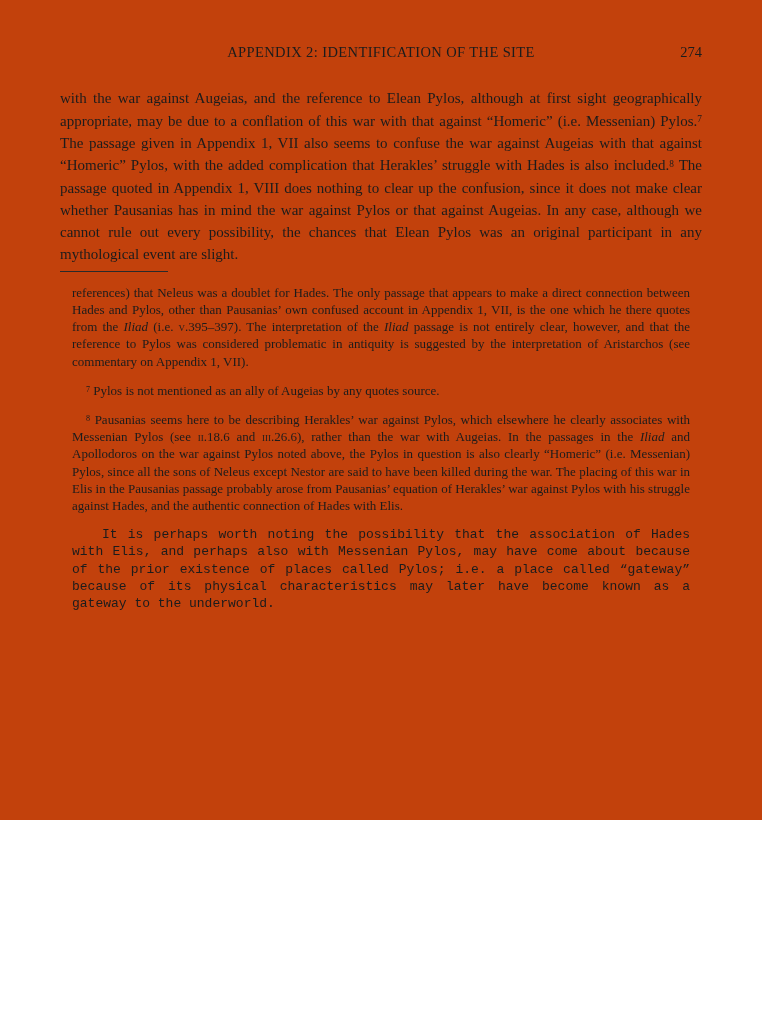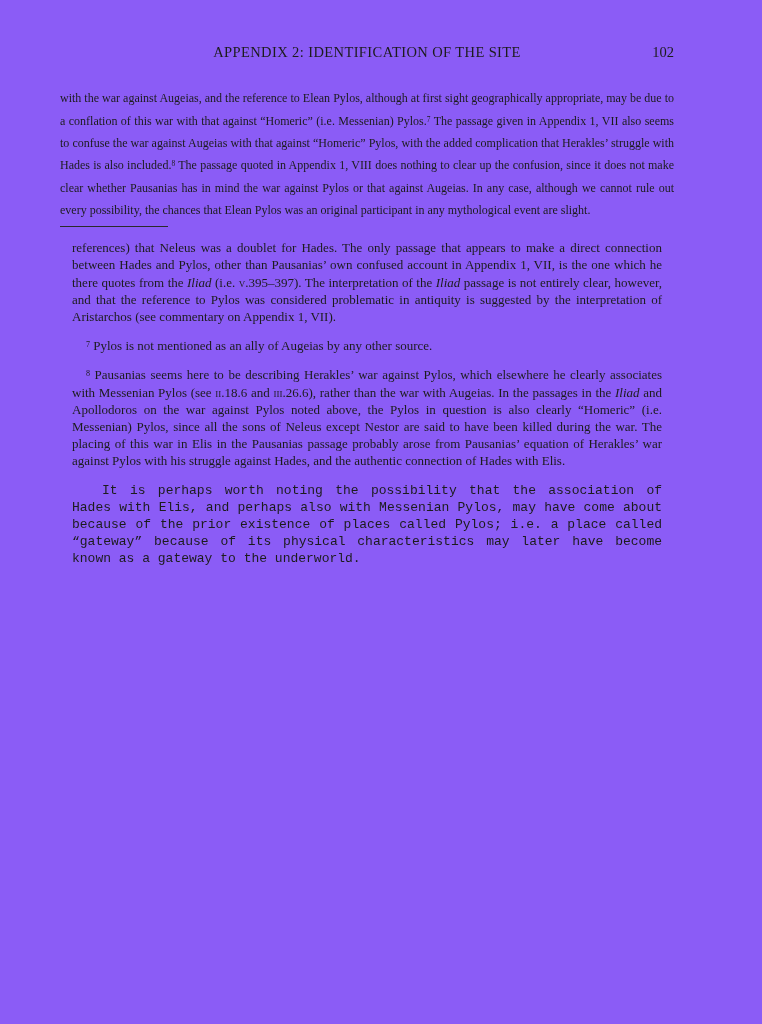--- a/index.html
+++ b/index.html
@@ -3,44 +3,44 @@
 <meta charset="utf-8">
 <style>
   html, body {
     margin: 0;
     padding: 0;
     background: #ffffff;
   }
   .page {
     position: relative;
     width: 762px;
-    height: 1024px;
+    height: 820px;
     box-sizing: border-box;
-    background: #8b5cf6;
-    padding: 44px 88px 0 60px;
+    background: #c2410c;
+    padding: 44px 60px 0 60px;
     font-family: "Liberation Serif", "DejaVu Serif", serif;
     color: #1c1c1c;
     overflow: hidden;
   }
   .running-header {
     position: relative;
     text-align: center;
     font-size: 14.5px;
     letter-spacing: 0.4px;
     line-height: 1.2;
   }
   .page-number {
     position: absolute;
     right: 0;
     top: 0;
     letter-spacing: 0;
   }
   .body-text {
     margin: 26px 0 5px 0;
-    font-size: 12px;
+    font-size: 15px;
     line-height: 22.3px;
     text-align: justify;
   }
   .footnote-rule {
     border: none;
     border-top: 1.2px solid #2a2a2a;
     width: 108px;
     margin: 2px 0 7px 0;
   }
   .footnotes {
@@ -72,27 +72,27 @@
     font-style: italic;
   }
 </style>
 </head>
 <body>
 
 <div class="page">
 
   <div class="running-header">
     <span class="header-title">APPENDIX 2: IDENTIFICATION OF THE SITE</span>
-    <span class="page-number">102</span>
+    <span class="page-number">274</span>
   </div>
 
   <p class="body-text"><span>with the war against Augeias, and the reference to Elean Pylos, although at first sight geographically appropriate, may be due to a conflation of this war with that against “Homeric” (i.e. Messenian) Pylos.</span><sup>7</sup><span> The passage given in Appendix 1, VII also seems to confuse the war against Augeias with that against “Homeric” Pylos, with the added complication that Herakles’ struggle with Hades is also included.</span><sup>8</sup><span> The passage quoted in Appendix 1, VIII does nothing to clear up the confusion, since it does not make clear whether Pausanias has in mind the war against Pylos or that against Augeias. In any case, although we cannot rule out every possibility, the chances that Elean Pylos was an original participant in any mythological event are slight.</span></p>
 
   <hr class="footnote-rule">
 
   <div class="footnotes">
     <p class="fn-continuation"><span>references) that Neleus was a doublet for Hades. The only passage that appears to make a direct connection between Hades and Pylos, other than Pausanias’ own confused account in Appendix 1, VII, is the one which he there quotes from the </span><span class="it">Iliad</span><span> (i.e. </span><span class="sc">v</span><span>.395–397). The interpretation of the </span><span class="it">Iliad</span><span> passage is not entirely clear, however, and that the reference to Pylos was considered problematic in antiquity is suggested by the interpretation of Aristarchos (see commentary on Appendix 1, VII).</span></p>
-    <p class="fn-indent"><sup>7</sup><span> Pylos is not mentioned as an ally of Augeias by any other source.</span></p>
+    <p class="fn-indent"><sup>7</sup><span> Pylos is not mentioned as an ally of Augeias by any quotes source.</span></p>
     <p class="fn-indent"><sup>8</sup><span> Pausanias seems here to be describing Herakles’ war against Pylos, which elsewhere he clearly associates with Messenian Pylos (see </span><span class="sc">ii</span><span>.18.6 and </span><span class="sc">iii</span><span>.26.6), rather than the war with Augeias. In the passages in the </span><span class="it">Iliad</span><span> and Apollodoros on the war against Pylos noted above, the Pylos in question is also clearly “Homeric” (i.e. Messenian) Pylos, since all the sons of Neleus except Nestor are said to have been killed during the war. The placing of this war in Elis in the Pausanias passage probably arose from Pausanias’ equation of Herakles’ war against Pylos with his struggle against Hades, and the authentic connection of Hades with Elis.</span></p>
     <p class="fn-closing"><span>It is perhaps worth noting the possibility that the association of Hades with Elis, and perhaps also with Messenian Pylos, may have come about because of the prior existence of places called Pylos; i.e. a place called “gateway” because of its physical characteristics may later have become known as a gateway to the underworld.</span></p>
   </div>
 
 </div>
 
 </body></html>

